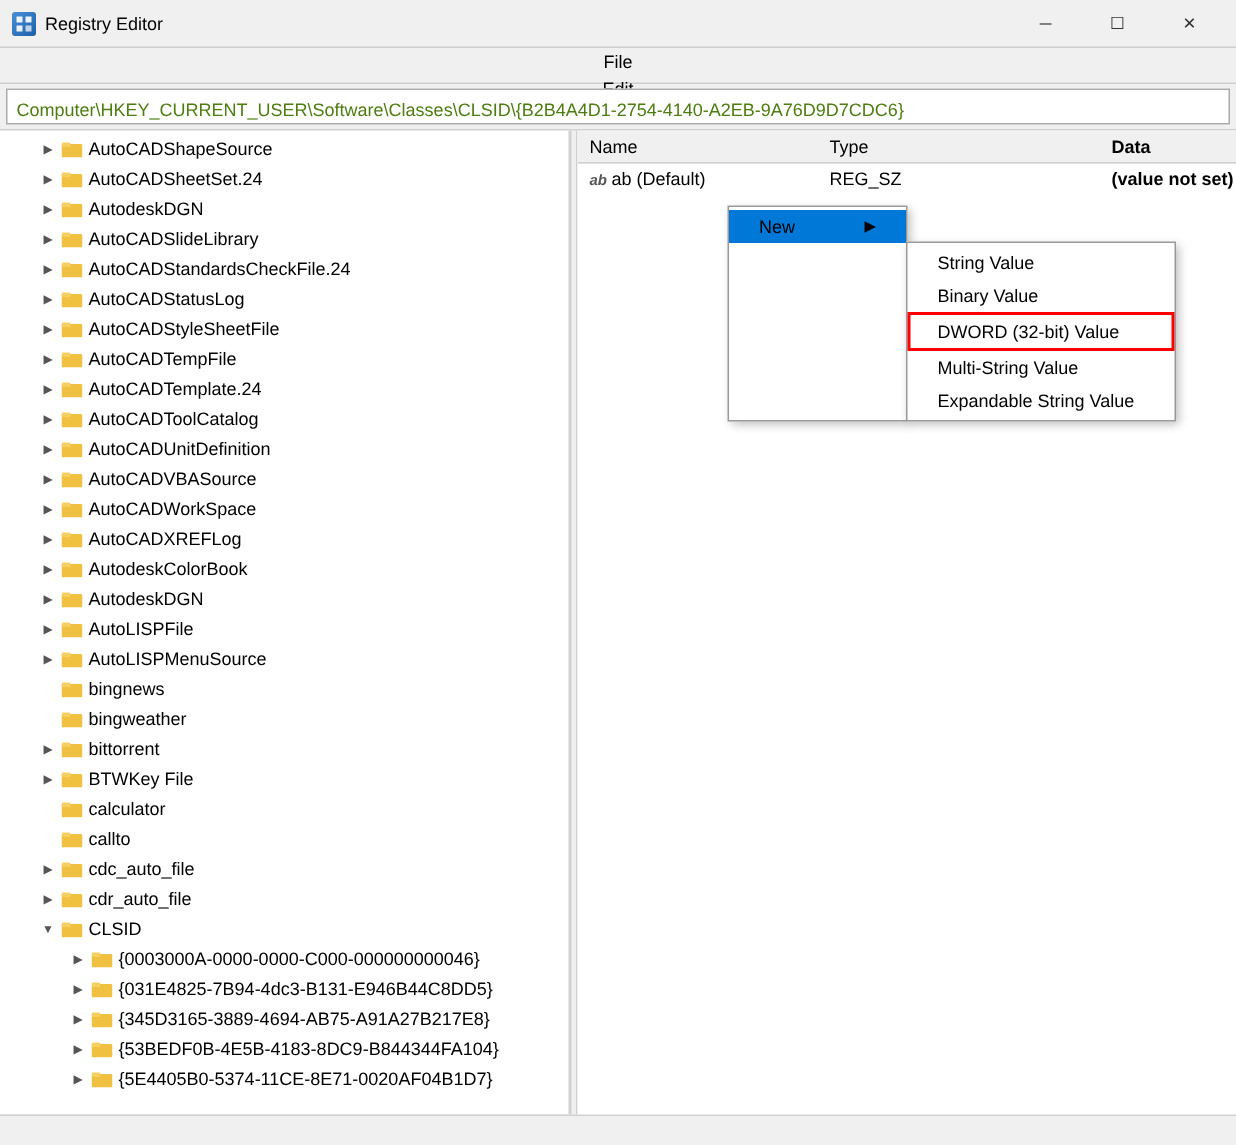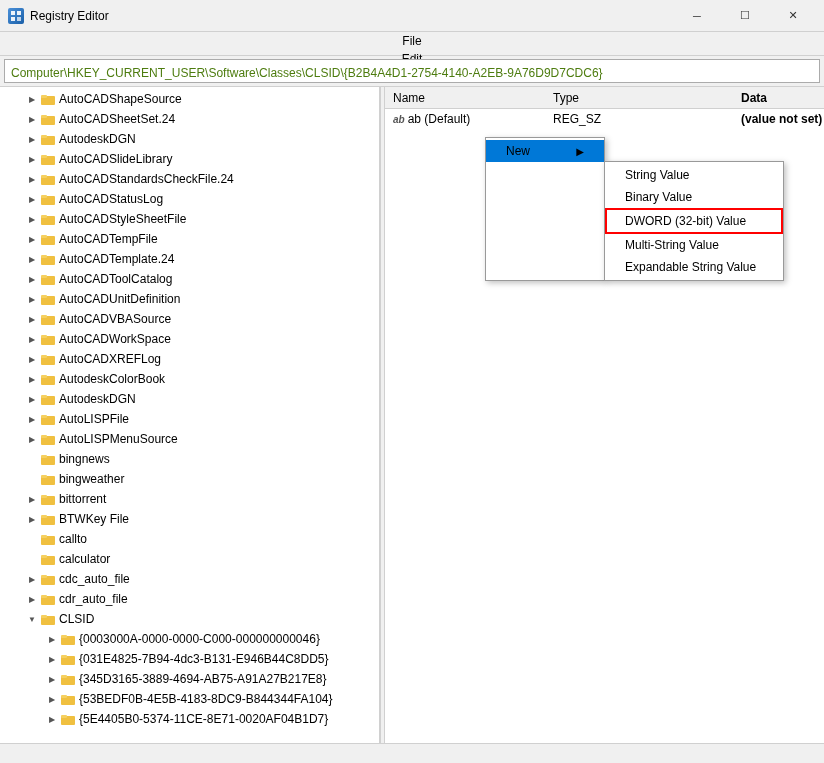--- a/index.html
+++ b/index.html
@@ -514,32 +514,32 @@
       </div>
       <div class="tree-item">
         <span class="tree-indent" style="width: 20px;"></span>
         <span class="tree-arrow"></span>
         <span class="folder-icon">
           <svg viewBox="0 0 14 12" xmlns="http://www.w3.org/2000/svg">
     <rect x="0" y="3" width="14" height="9" rx="1" fill="#f0c040"></rect>
     <rect x="0" y="2" width="6" height="3" rx="1" fill="#f5d060"></rect>
   </svg>
         </span>
+        <span>calculator</span>
+      </div>
+      <div class="tree-item">
+        <span class="tree-indent" style="width: 20px;"></span>
+        <span class="tree-arrow"></span>
+        <span class="folder-icon">
+          <svg viewBox="0 0 14 12" xmlns="http://www.w3.org/2000/svg">
+    <rect x="0" y="3" width="14" height="9" rx="1" fill="#f0c040"></rect>
+    <rect x="0" y="2" width="6" height="3" rx="1" fill="#f5d060"></rect>
+  </svg>
+        </span>
         <span>callto</span>
-      </div>
-      <div class="tree-item">
-        <span class="tree-indent" style="width: 20px;"></span>
-        <span class="tree-arrow"></span>
-        <span class="folder-icon">
-          <svg viewBox="0 0 14 12" xmlns="http://www.w3.org/2000/svg">
-    <rect x="0" y="3" width="14" height="9" rx="1" fill="#f0c040"></rect>
-    <rect x="0" y="2" width="6" height="3" rx="1" fill="#f5d060"></rect>
-  </svg>
-        </span>
-        <span>calculator</span>
       </div>
       <div class="tree-item">
         <span class="tree-indent" style="width: 20px;"></span>
         <span class="tree-arrow">▶</span>
         <span class="folder-icon">
           <svg viewBox="0 0 14 12" xmlns="http://www.w3.org/2000/svg">
     <rect x="0" y="3" width="14" height="9" rx="1" fill="#f0c040"></rect>
     <rect x="0" y="2" width="6" height="3" rx="1" fill="#f5d060"></rect>
   </svg>
         </span>

